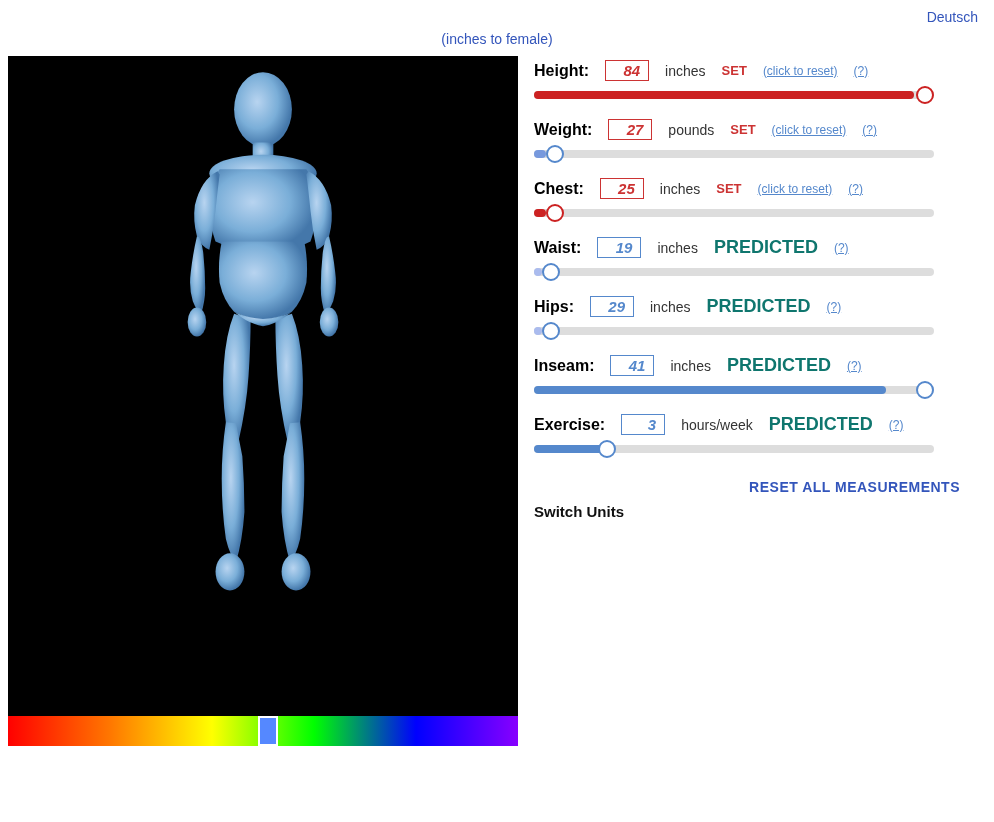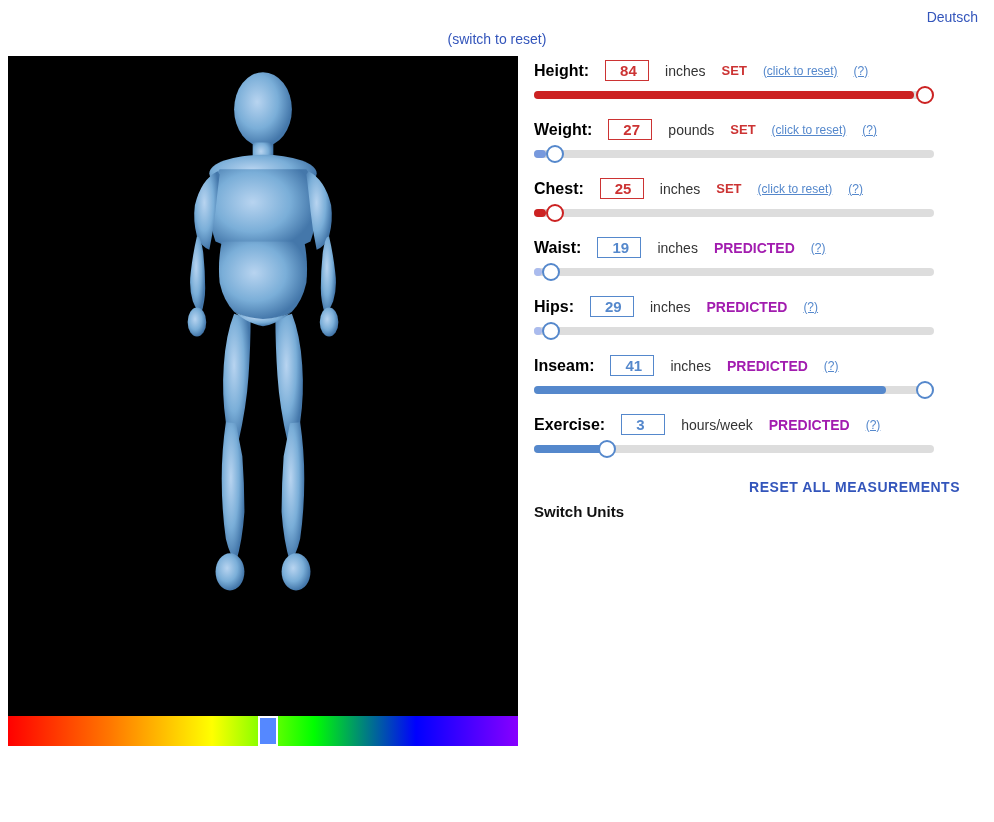--- a/index.html
+++ b/index.html
@@ -95,39 +95,40 @@
     .measurement-label {
       font-weight: bold;
       font-size: 16px;
     }
     .value-box {
       border: 1px solid #cc3333;
       color: #cc3333;
       font-size: 15px;
       font-weight: bold;
       width: 44px;
-      text-align: left;
-      padding: 1px 14px;
+      text-align: right;
+      padding: 1px 8px;
+      font-style: italic;
     }
     .value-box.blue-border {
       border-color: #5588cc;
       color: #5588cc;
     }
     .unit-text {
       font-size: 14px;
       color: #333;
     }
     .set-label {
       color: #cc3333;
       font-size: 13px;
       font-weight: bold;
     }
     .predicted-label {
-      color: #a21caf;
-      font-size: 14px;
+      color: #0f766e;
+      font-size: 18px;
       font-weight: bold;
       text-align: center;
     }
     .reset-link {
       color: #5588cc;
       font-size: 12px;
       text-decoration: underline;
       cursor: pointer;
     }
     .help-link {
@@ -217,21 +218,21 @@
     }
   </style>
 </head>
 <body>
 
 <div class="top-right">
   <a>Deutsch</a>
 </div>
 
 <div class="page-title">
-  <a class="switch-gender">(switch to reset)</a>
+  <a class="switch-gender">(inches to female)</a>
 </div>
 
 <div class="main-area">
 
   <div class="body-viewer">
     <div class="body-3d">
 
       <svg class="figure-svg" viewBox="0 0 200 620" xmlns="http://www.w3.org/2000/svg">
         <defs>
           <radialGradient id="bodyGrad" cx="40%" cy="40%" r="60%">

